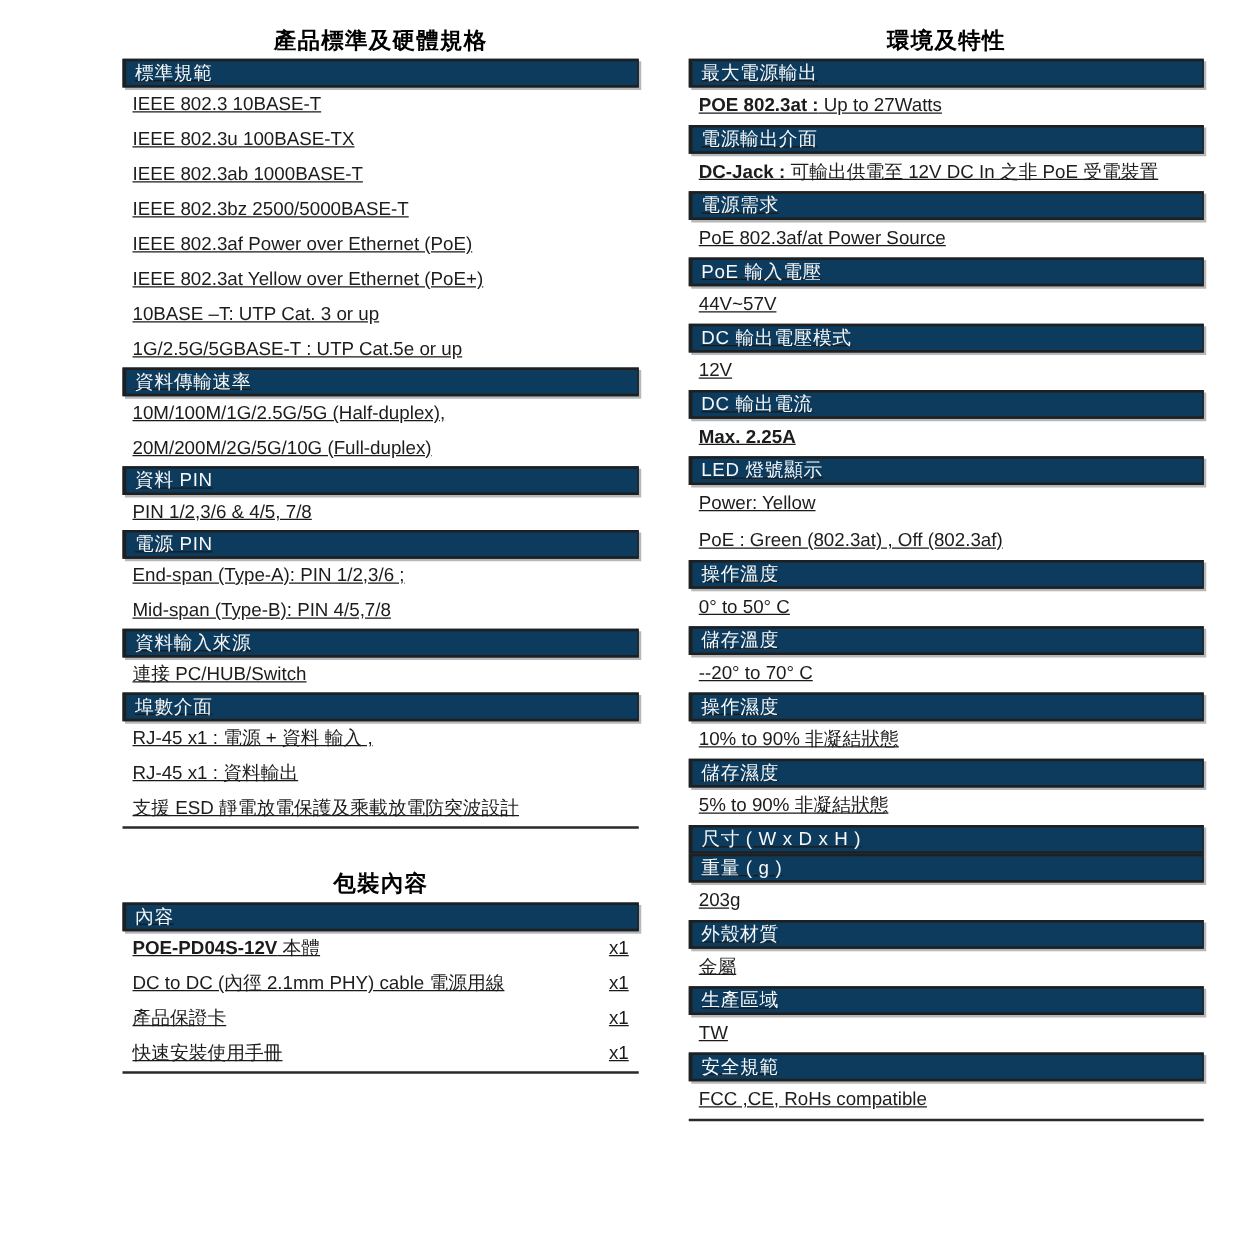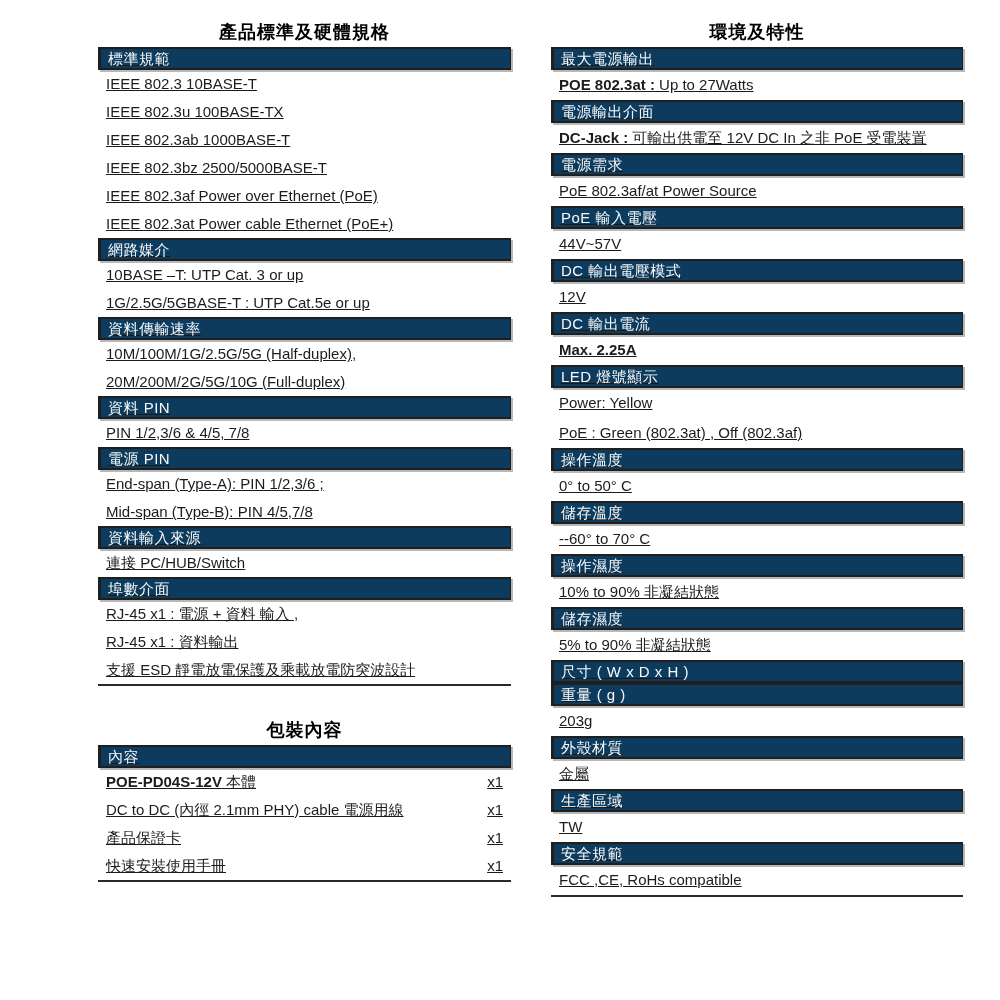--- a/index.html
+++ b/index.html
@@ -76,23 +76,22 @@
         <div class="row">
           <span class="row-text">IEEE 802.3ab 1000BASE-T</span>
         </div>
         <div class="row">
           <span class="row-text">IEEE 802.3bz 2500/5000BASE-T</span>
         </div>
         <div class="row">
           <span class="row-text">IEEE 802.3af Power over Ethernet (PoE)</span>
         </div>
         <div class="row">
-          <span class="row-text">IEEE 802.3at Power cable Ethernet (PoE+)</span>
-        </div>
-        <div class="bar">網路媒介</div>
+          <span class="row-text">IEEE 802.3at Yellow over Ethernet (PoE+)</span>
+        </div>
         <div class="row">
           <span class="row-text">10BASE –T: UTP Cat. 3 or up</span>
         </div>
         <div class="row">
           <span class="row-text">1G/2.5G/5GBASE-T : UTP Cat.5e or up</span>
         </div>
         <div class="bar">資料傳輸速率</div>
         <div class="row">
           <span class="row-text">10M/100M/1G/2.5G/5G (Half-duplex),</span>
         </div>
@@ -180,21 +179,21 @@
         </div>
         <div class="row">
           <span class="row-text">PoE : Green (802.3at) , Off (802.3af)</span>
         </div>
         <div class="bar">操作溫度</div>
         <div class="row">
           <span class="row-text">0° to 50° C</span>
         </div>
         <div class="bar">儲存溫度</div>
         <div class="row">
-          <span class="row-text">--60° to 70° C</span>
+          <span class="row-text">--20° to 70° C</span>
         </div>
         <div class="bar">操作濕度</div>
         <div class="row">
           <span class="row-text">10% to 90% 非凝結狀態</span>
         </div>
         <div class="bar">儲存濕度</div>
         <div class="row">
           <span class="row-text">5% to 90% 非凝結狀態</span>
         </div>
         <div class="bar">尺寸 ( W x D x H )</div>

